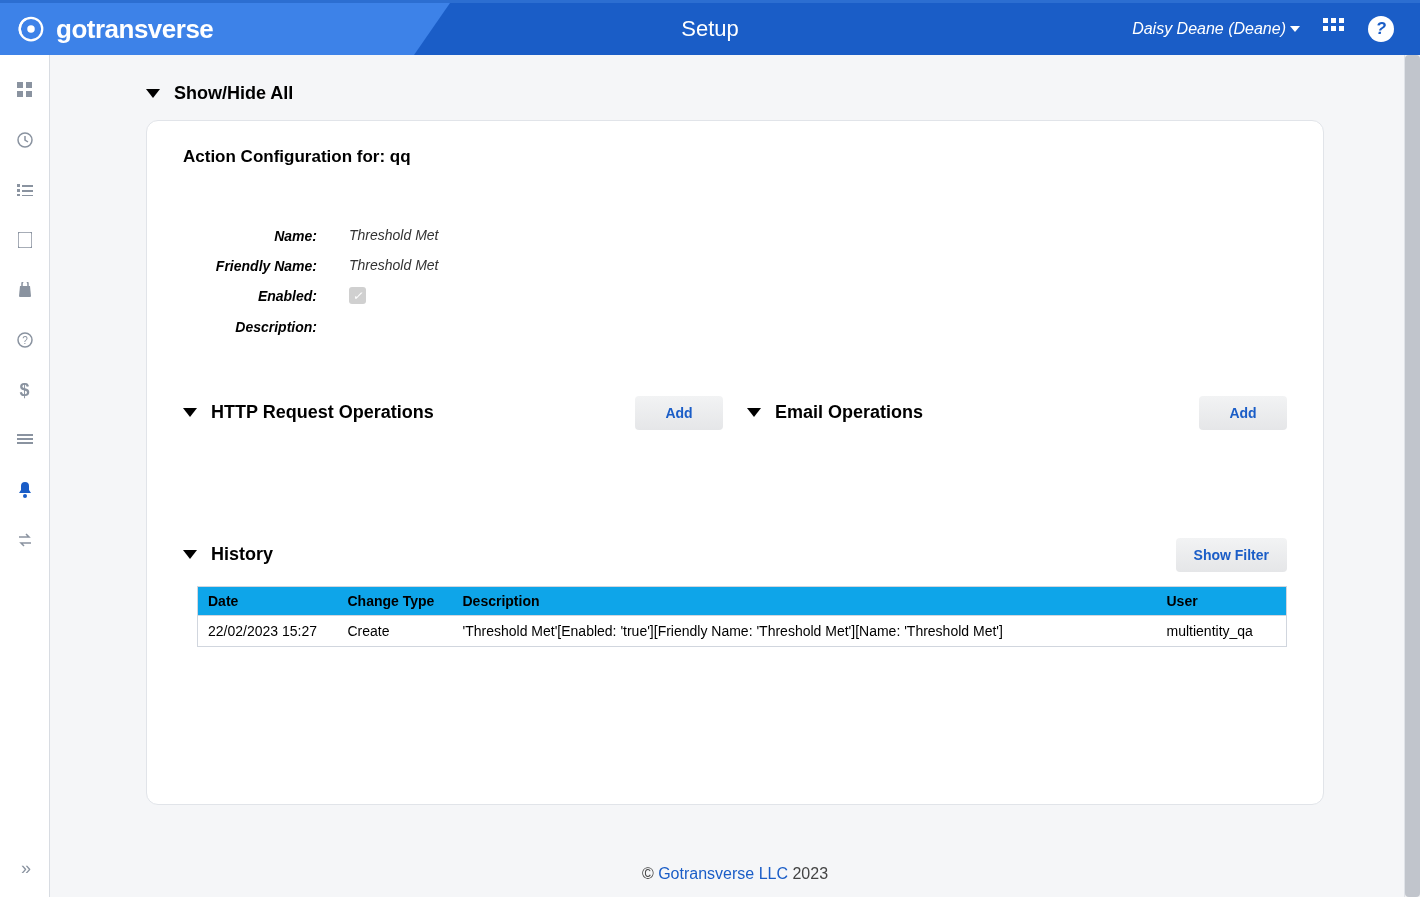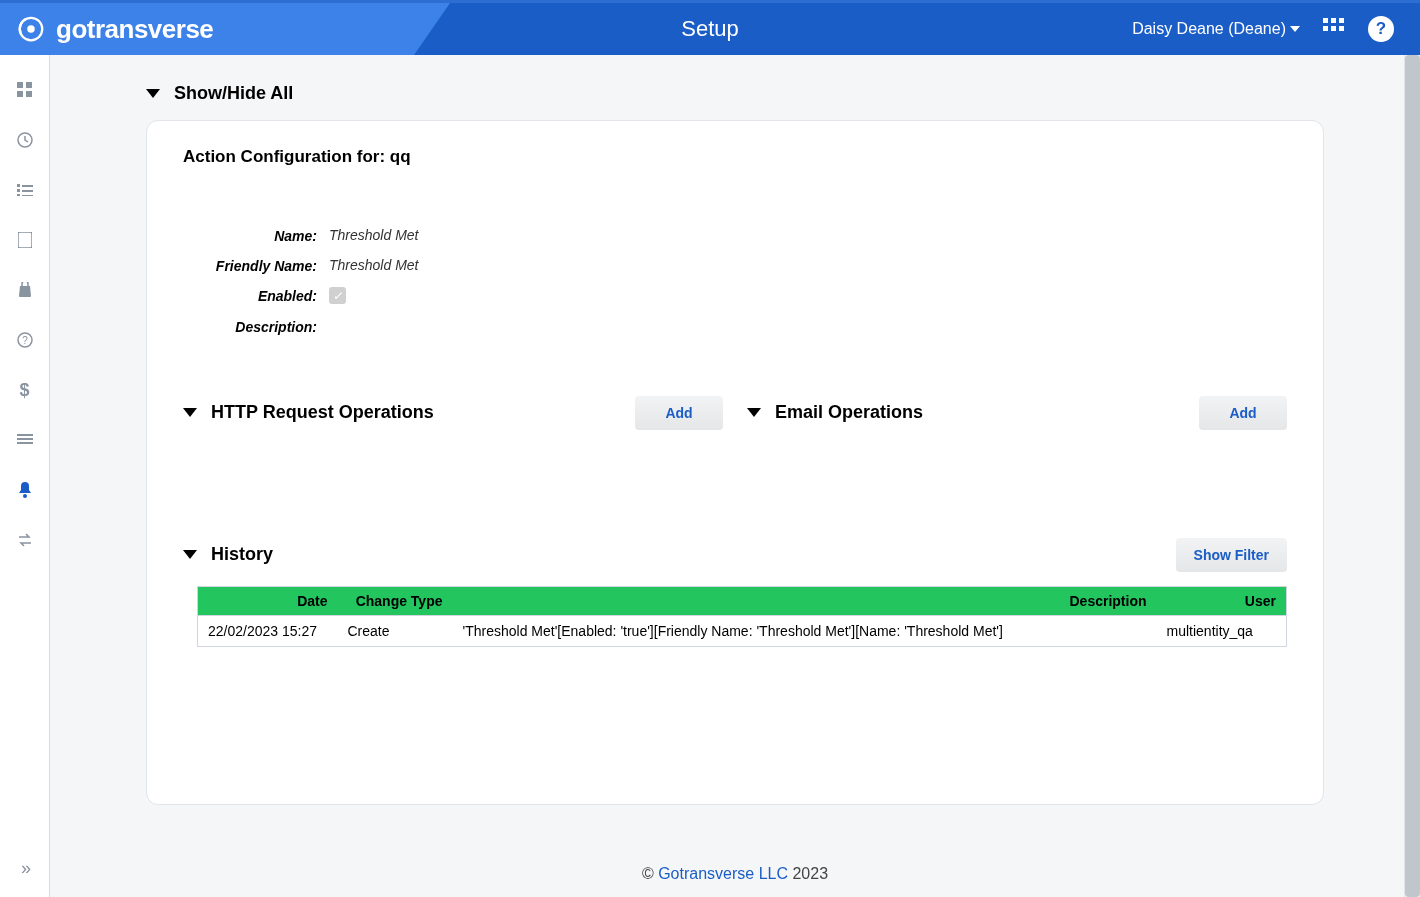--- a/index.html
+++ b/index.html
@@ -46,20 +46,21 @@
   font-size: 22px;
   font-weight: 400;
 }
 .header-right {
   margin-left: auto;
   display: flex;
   align-items: center;
   gap: 22px;
   padding-right: 26px;
   color: #fff;
+  font-style: italic;
 }
 .user-menu { display: flex; align-items: center; gap: 4px; font-size: 16px; cursor: pointer; }
 .caret-down {
   width: 0; height: 0;
   border-left: 5px solid transparent;
   border-right: 5px solid transparent;
   border-top: 6px solid #fff;
 }
 .apps-icon { width: 24px; height: 24px; cursor: pointer; }
 .help-icon {
@@ -167,21 +168,21 @@
   font-weight: 700;
   color: #1a5dc7;
   cursor: pointer;
   min-width: 88px;
 }
 .detail-grid {
   margin-left: 14px;
 }
 .detail-row { display: flex; margin-bottom: 12px; font-size: 14px; font-style: italic; }
 .detail-label { width: 120px; text-align: right; font-weight: 700; margin-right: 12px; line-height: 1.3; }
-.detail-val { color: #333; }
+.detail-val { color: #333; margin-left: 20px; }
 .checkbox-disabled {
   width: 17px; height: 17px;
   background: #d0d0d0;
   border-radius: 3px;
   display: flex; align-items: center; justify-content: center;
 }
 .checkmark { color: #fff; font-size: 12px; }
 .two-col {
   display: flex;
   gap: 24px;
@@ -193,22 +194,22 @@
 .history .section-top { margin-bottom: 14px; }
 .table {
   width: 100%;
   border: 1px solid #d1d6de;
   border-collapse: collapse;
   font-size: 14px;
   margin-left: 14px;
   width: calc(100% - 14px);
 }
 .table th {
-  background: #22c55e;
-  text-align: right;
+  background: #0ea5e9;
+  text-align: left;
   padding: 6px 10px;
   font-weight: 600;
   border-bottom: 1px solid #d1d6de;
 }
 .table td {
   padding: 7px 10px;
   border-top: 1px solid #e8ebef;
 }
 .footer {
   position: absolute;

